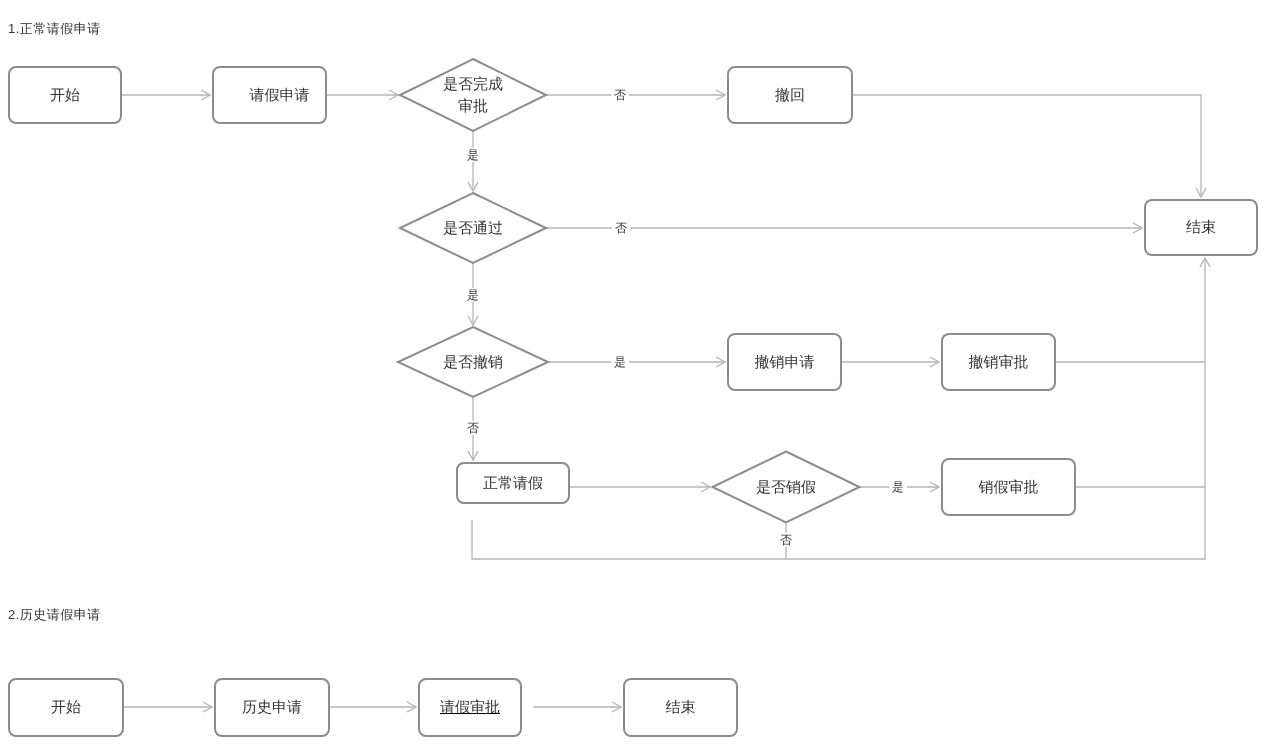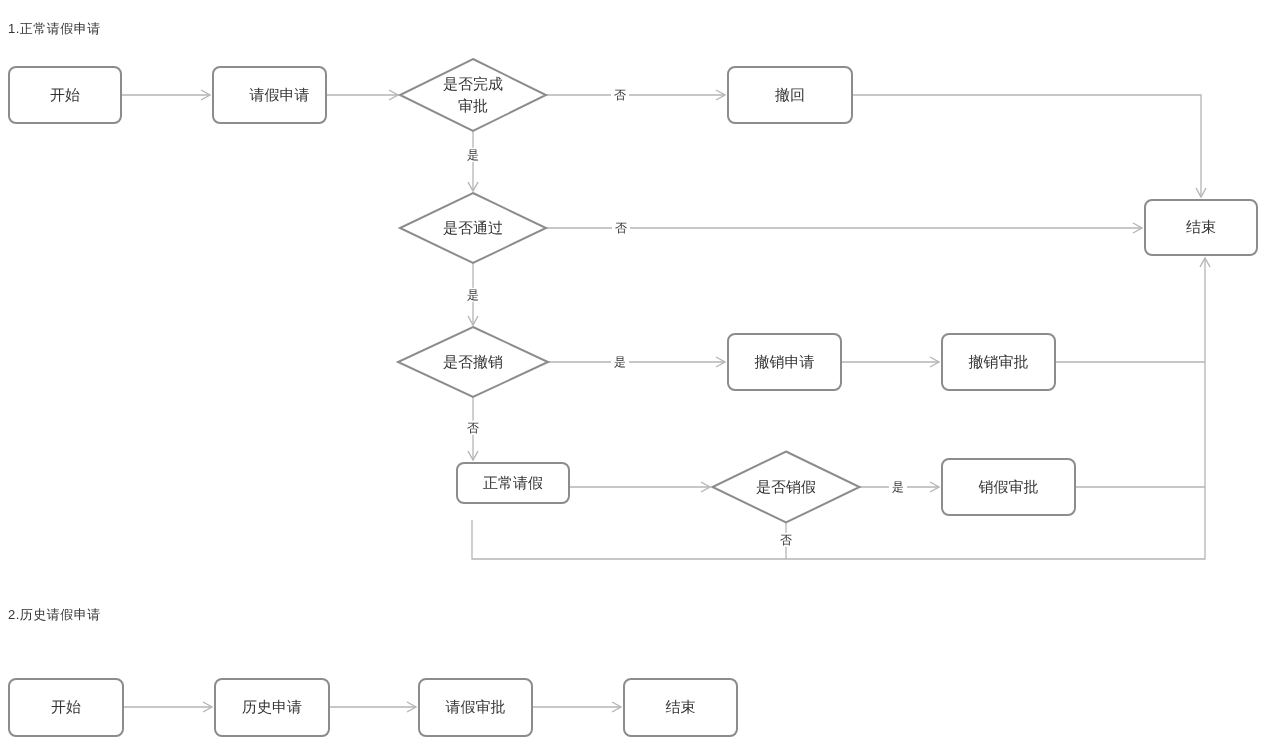--- a/index.html
+++ b/index.html
@@ -92,20 +92,20 @@
       <div class="diamond-label" style="left: 786px; top: 487px;">是否销假</div>
       <div class="node-rect" style="left: 941px; top: 458px; width: 135px; height: 58px;">
         <span class="node-label">销假审批</span>
       </div>
       <div class="node-rect" style="left: 8px; top: 678px; width: 116px; height: 59px;">
         <span class="node-label">开始</span>
       </div>
       <div class="node-rect" style="left: 214px; top: 678px; width: 116px; height: 59px;">
         <span class="node-label">历史申请</span>
       </div>
-      <div class="node-rect" style="left: 418px; top: 678px; width: 115px; height: 59px;">
+      <div class="node-rect" style="left: 418px; top: 678px; width: 104px; height: 59px; text-decoration: underline;">
         <span class="node-label">请假审批</span>
       </div>
       <div class="node-rect" style="left: 623px; top: 678px; width: 115px; height: 59px;">
         <span class="node-label">结束</span>
       </div>
     </div>
 </div>
 
 </body></html>

